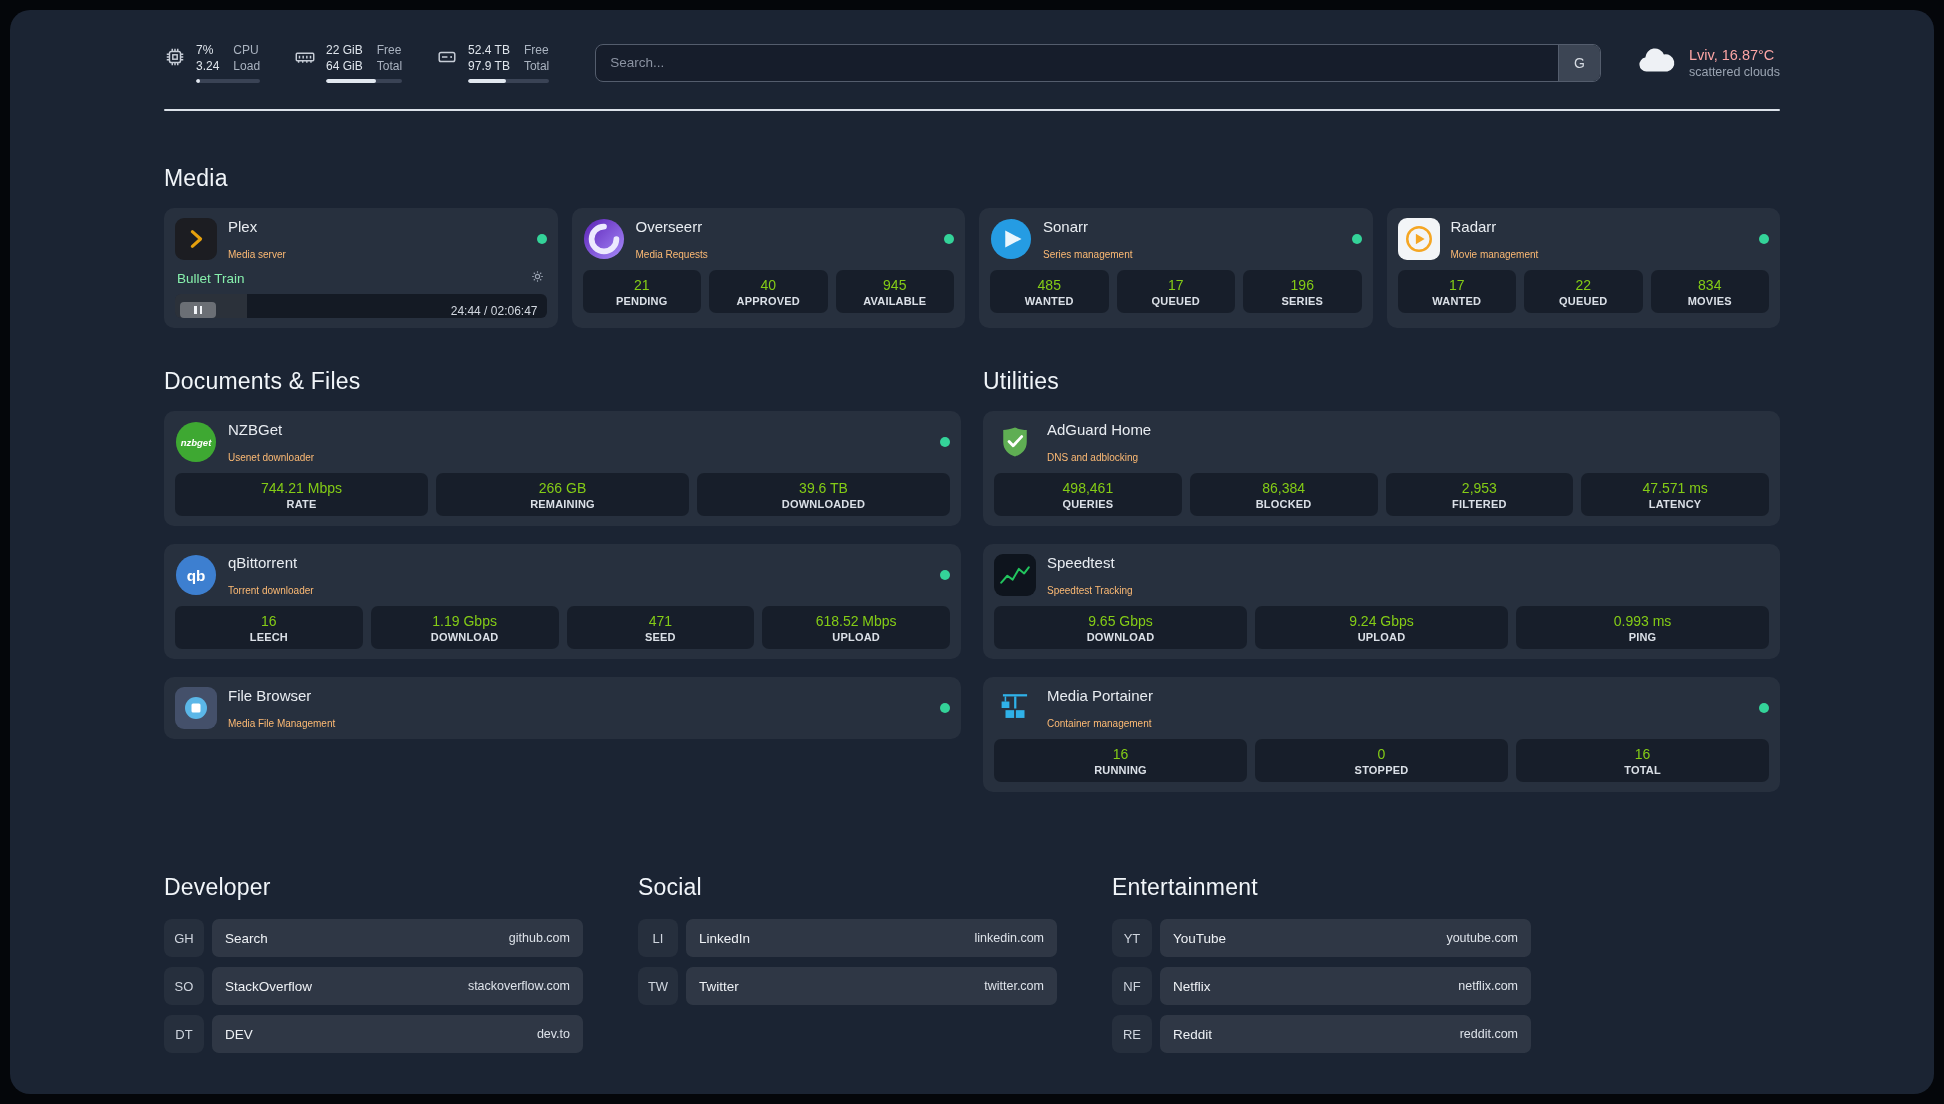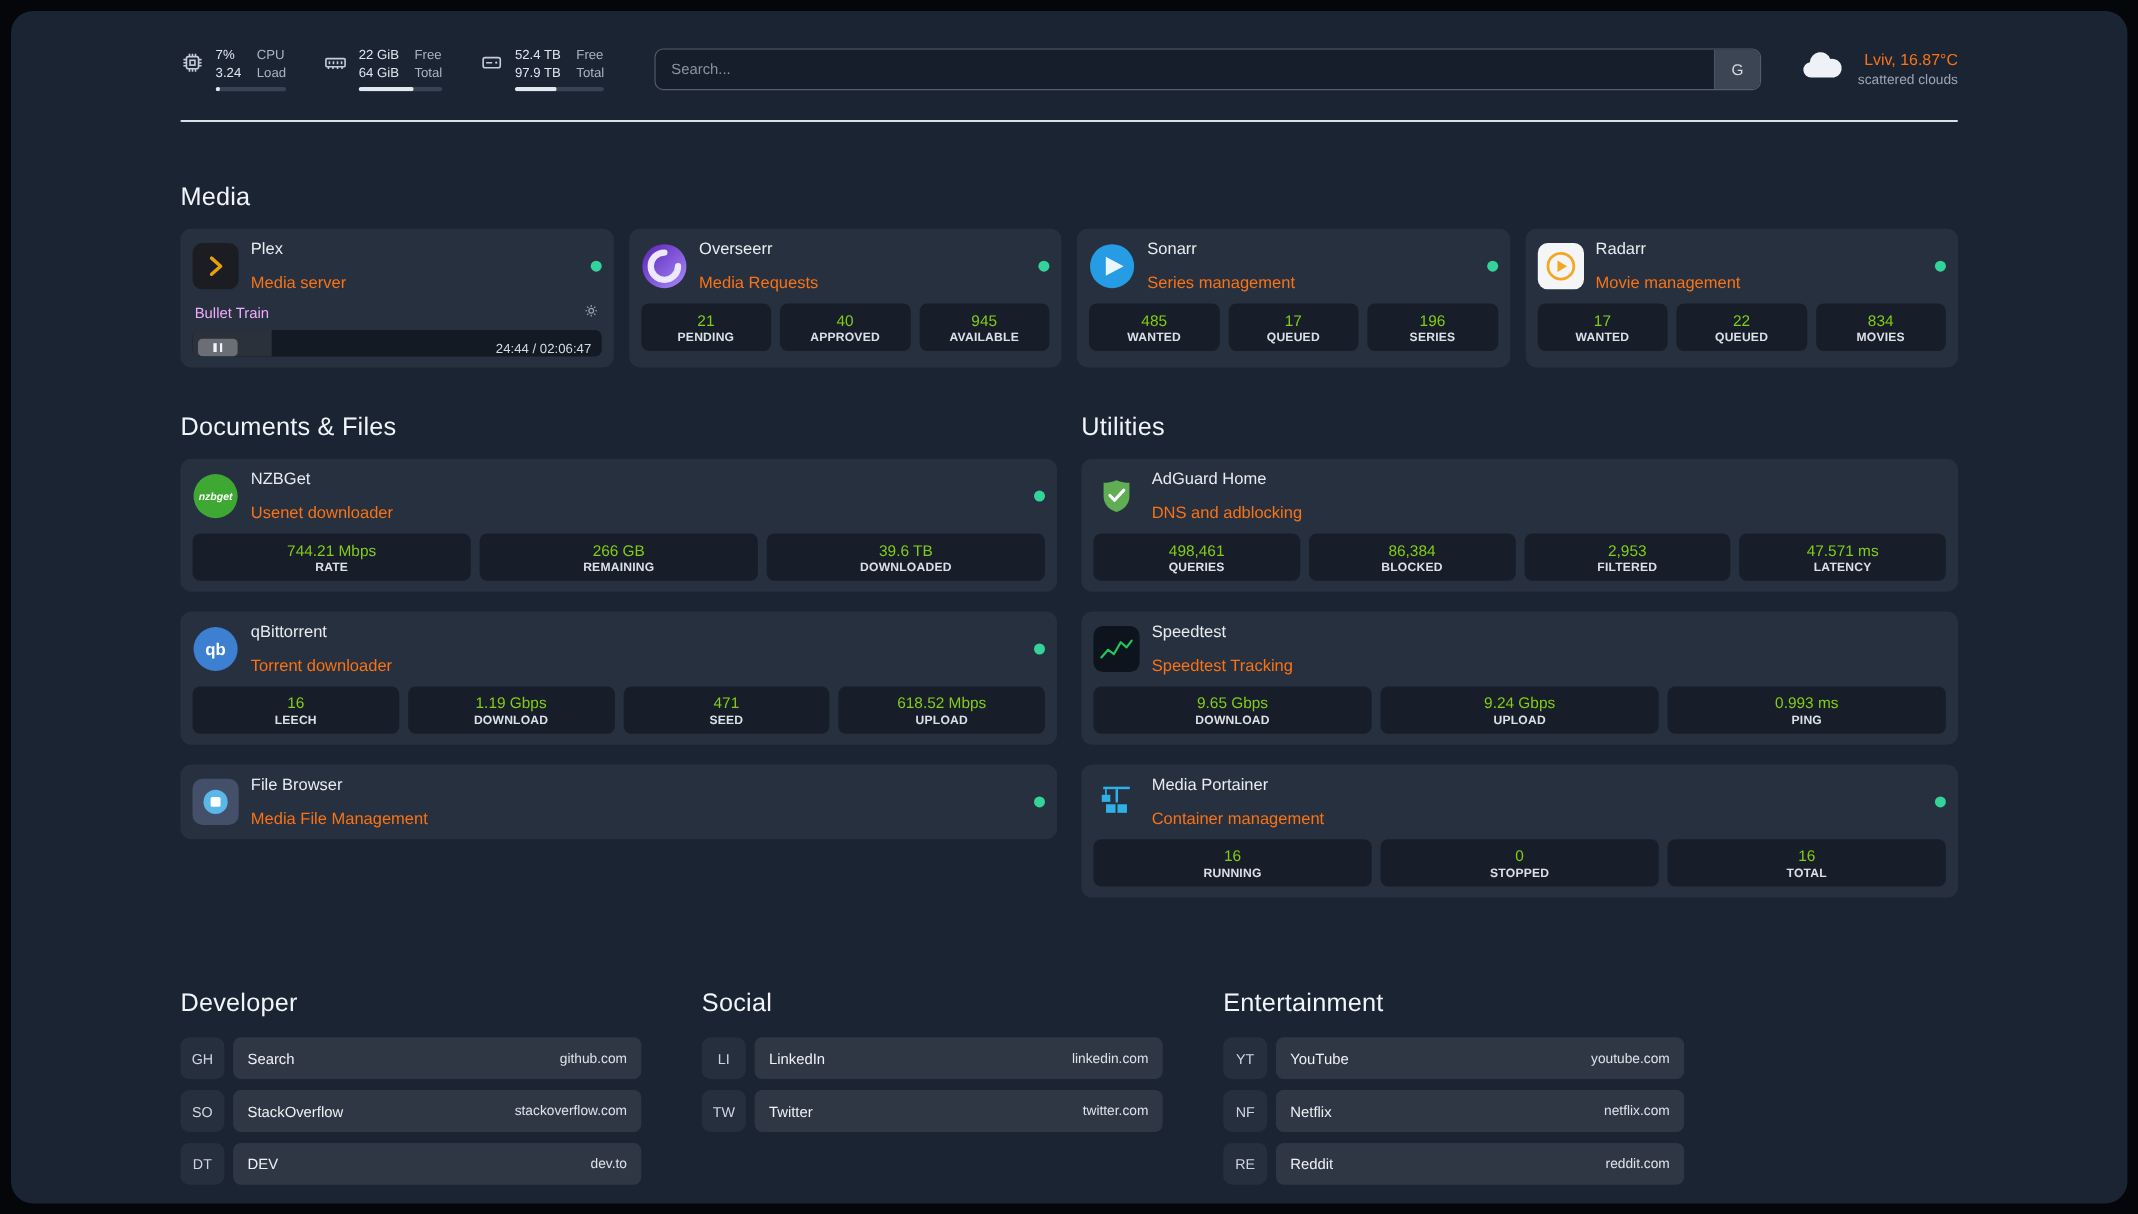--- a/index.html
+++ b/index.html
@@ -18,49 +18,49 @@
   .res-bar { height:4px; border-radius:2px; background:#3a4355; margin-top:5px; overflow:hidden; }
   .res-bar i { display:block; height:100%; background:#e2e8f0; border-radius:2px; }
   .fill-cpu { width:7%; } .fill-ram { width:66%; } .fill-disk { width:47%; }
 
   .searchwrap { flex:1; position:relative; margin:0 34px 0 12px; height:38px; }
   .searchwrap input { width:100%; height:100%; background:rgba(13,18,28,.35); border:1px solid #545d6d; border-radius:8px; color:#dfe4ea; font-size:13.5px; padding:0 52px 0 14px; font-family:"Liberation Sans", sans-serif; outline:none; }
   .searchwrap input::placeholder { color:#8b93a2; }
   .search-btn { position:absolute; right:1px; top:1px; bottom:1px; width:42px; background:#3c4554; border-left:1px solid #545d6d; border-radius:0 7px 7px 0; display:flex; align-items:center; justify-content:center; color:#d6dbe2; font-size:14px; cursor:pointer; }
 
   .weather { display:flex; align-items:center; gap:12px; }
-  .weather-loc { font-size:14.5px; color:#f97316;text-align:right; }
+  .weather-loc { font-size:14.5px; color:#fca5a5; }
   .weather-cond { font-size:12.5px; color:#9aa4b2; margin-top:2px; }
 
   .divider { margin-top:26px; height:2px; background:#dbe1e9; border-radius:1px; }
 
   
   .sec-title { font-size:23px; font-weight:500; color:#f1f5f9; letter-spacing:.2px; }
   .t-media { margin:54px 0 16px; }
   .t-col { margin:40px 0 16px; }
   .t-bm { margin:56px 0 18px; }
 
   .media-grid { display:grid; grid-template-columns:repeat(4,1fr); gap:14px; }
   .two-col { display:grid; grid-template-columns:1fr 1fr; column-gap:22px; align-items:start; }
 
   .card { background:rgba(255,255,255,.055); border-radius:10px; padding:10px 11px; }
   .stack .card { margin-bottom:18px; }
   .card-head { display:flex; align-items:center; gap:11px; }
   .svc-icon { width:42px; height:42px; border-radius:9px; flex:none; display:flex; align-items:center; justify-content:center; }
   .svc-name { font-size:15px; color:#e8ecf1; }
-  .svc-desc { font-size:15px; color:#f97316; margin-top:14px; }
+  .svc-desc { font-size:10px; color:#fdba74; margin-top:14px; }
   .dot { width:10px; height:10px; border-radius:50%; background:#34d399; margin-left:auto; flex:none; }
 
   .stats { display:flex; gap:8px; margin-top:10px; }
   .tile { flex:1; background:rgba(11,16,26,.55); border-radius:7px; text-align:center; padding:7px 2px 6px; }
   .tv { font-size:14px; color:#84cc16; }
   .tl { font-size:11px; font-weight:700; color:#dbe0e7; margin-top:2px; letter-spacing:.2px; }
 
   
-  .np-row { display:flex; align-items:center; margin-top:9px; padding:0 2px; font-size:13.5px; color:#f0abfc;gap:28px; }
+  .np-row { display:flex; align-items:center; margin-top:9px; padding:0 2px; font-size:13.5px; color:#86efac;gap:28px; }
   .gear { margin-left:auto; }
   .player { margin-top:7px; height:24px; background:rgba(8,12,20,.6); border-radius:6px; position:relative; display:flex; align-items:flex-end; overflow:hidden; }
   .pfill { position:absolute; left:0; top:0; bottom:0; width:19.5%; background:rgba(255,255,255,.10); }
   .pause-pill { position:relative; width:36px; height:16px; background:rgba(255,255,255,.30); border-radius:4px; margin-left:5px; display:flex; gap:3px; align-items:center; justify-content:center; cursor:pointer; }
   .pause-pill i { width:2.5px; height:8px; background:#f1f4f8; display:block; }
   .ptime { margin-left:auto; padding-right:9px; font-size:12px; color:#d3d9e1; position:relative; }
 
   
   .icon-plex { background:#1c1d22; }
   .icon-radarr { background:#f3f5f7; }

